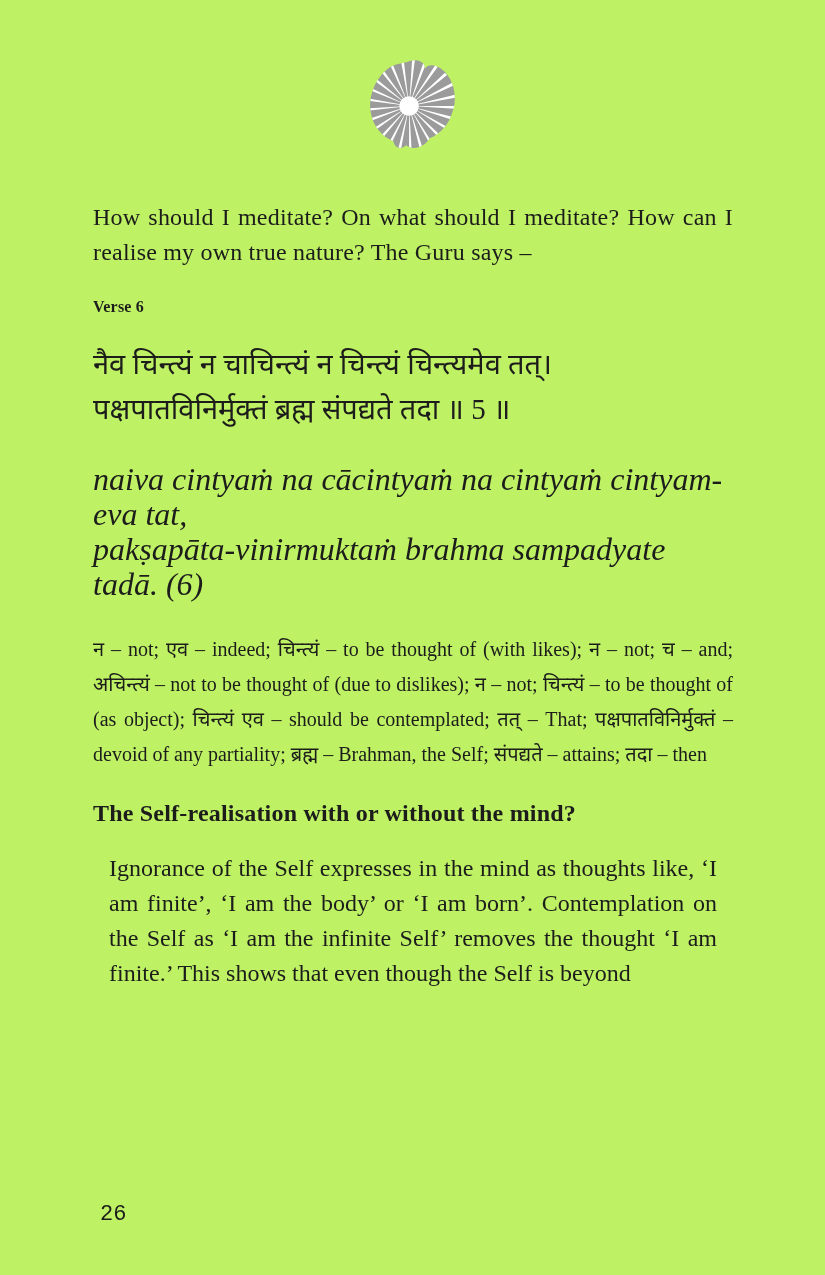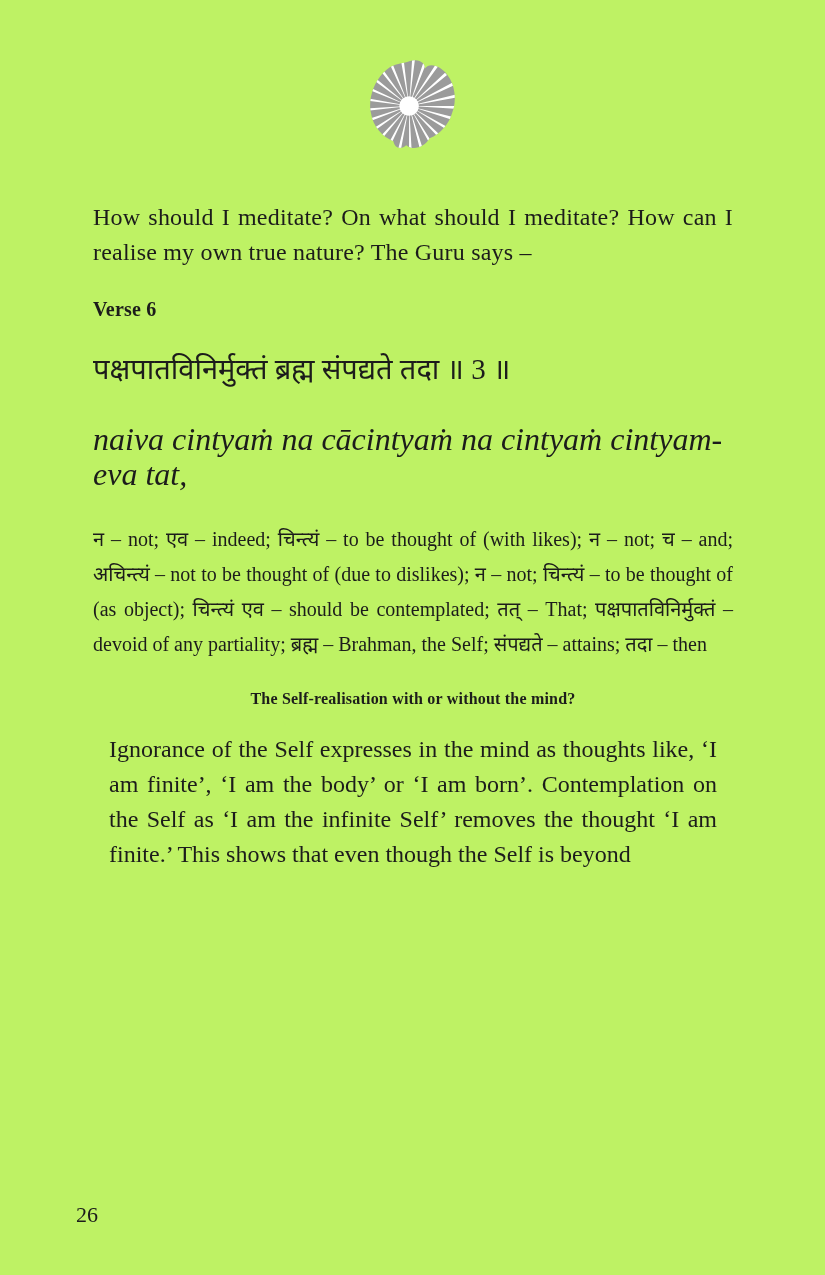--- a/index.html
+++ b/index.html
@@ -27,21 +27,21 @@
     width: 640px;
   }
   .intro {
     font-size: 24px;
     line-height: 35px;
     letter-spacing: 0.2px;
     text-align: justify;
     margin: 0 0 28px 0;
   }
   .verse-heading {
-    font-size: 20px;
+    font-size: 16px;
     font-weight: bold;
     letter-spacing: 0.2px;
     margin: 0 0 26px 0;
   }
   .devanagari-verse {
     font-size: 29px;
     line-height: 45px;
     margin: 0 0 30px 0;
   }
   .translit {
@@ -57,37 +57,37 @@
     margin: 0 0 28px 0;
   }
   .translation {
     font-style: italic;
     font-size: 24px;
     line-height: 35px;
     text-align: justify;
     margin: 0 0 28px 0;
   }
   .commentary-heading {
-    font-size: 16px;
+    font-size: 24px;
     font-weight: bold;
     letter-spacing: 0.2px;
     margin: 0 0 24px 0;
-    text-align: center;
   }
   .commentary-para {
     font-size: 24px;
     line-height: 35px;
     text-align: justify;
     margin: 16px;
   }
   .page-number {
     position: absolute;
-    left: 76px;
+    left: 100px;
     top: 1202px;
     font-size: 22px;
+    font-family: Liberation Mono, monospace;
   }
 </style>
 </head>
 <body>
 
 <div class="page">
 
   <svg class="logo" viewBox="0 0 100 96" aria-hidden="true">
     <defs>
       <clipPath id="blobClip">
@@ -101,25 +101,27 @@
     <circle cx="46" cy="49" r="10" fill="#ffffff"></circle>
   </svg>
 
   <div class="content">
 
     <p class="intro">How should I meditate? On what should I meditate? How can I realise my own true nature? The Guru says –</p>
 
     <div class="verse-heading">Verse 6</div>
 
     <div class="devanagari-verse">
-      <div>पक्षपातविनिर्मुक्तं ब्रह्म संपद्यते तदा ॥ 3 ॥</div>
+      <div>नैव चिन्त्यं न चाचिन्त्यं न चिन्त्यं चिन्त्यमेव तत्।</div>
+      <div>पक्षपातविनिर्मुक्तं ब्रह्म संपद्यते तदा ॥ 5 ॥</div>
     </div>
 
     <div class="translit">
       <div>naiva cintyaṁ na cācintyaṁ na cintyaṁ cintyam-eva tat,</div>
+      <div>pakṣapāta-vinirmuktaṁ brahma sampadyate tadā. (6)</div>
     </div>
 
     <p class="word-meanings">न – not; एव – indeed; चिन्त्यं – to be thought of (with likes); न – not; च – and; अचिन्त्यं – not to be thought of (due to dislikes); न – not; चिन्त्यं – to be thought of (as object); चिन्त्यं एव – should be contemplated; तत् – That; पक्षपातविनिर्मुक्तं – devoid of any partiality; ब्रह्म – Brahman, the Self; संपद्यते – attains; तदा – then</p>
 
 
     <div class="commentary-heading">The Self-realisation with or without the mind?</div>
 
     <p class="commentary-para">Ignorance of the Self expresses in the mind as thoughts like, ‘I am finite’, ‘I am the body’ or ‘I am born’. Contemplation on the Self as ‘I am the infinite Self’ removes the thought ‘I am finite.’ This shows that even though the Self is beyond</p>
 
   </div>

